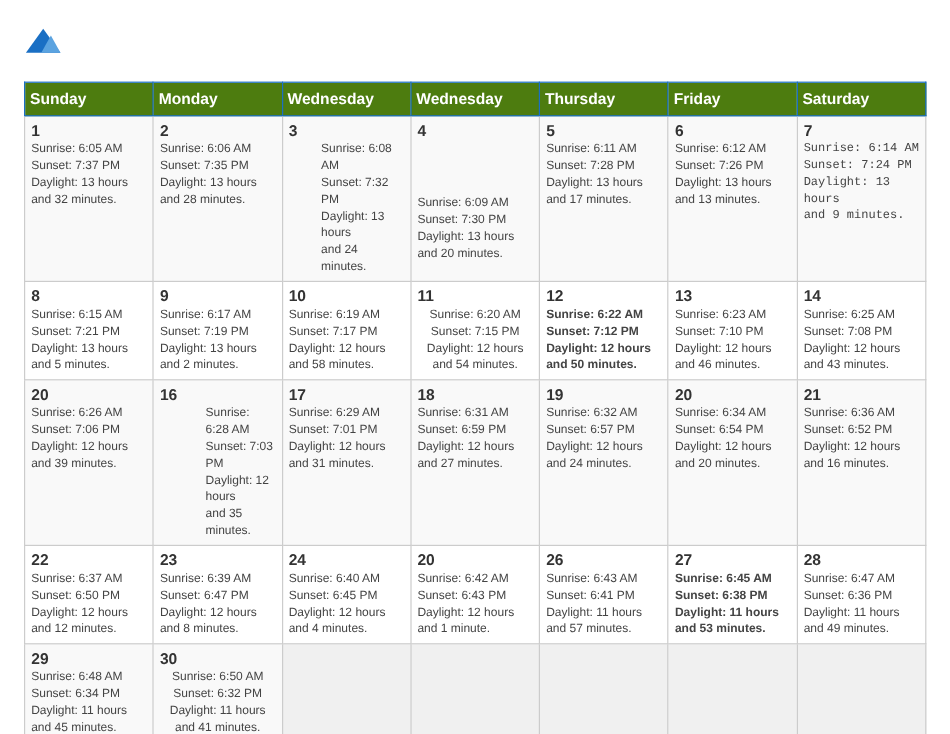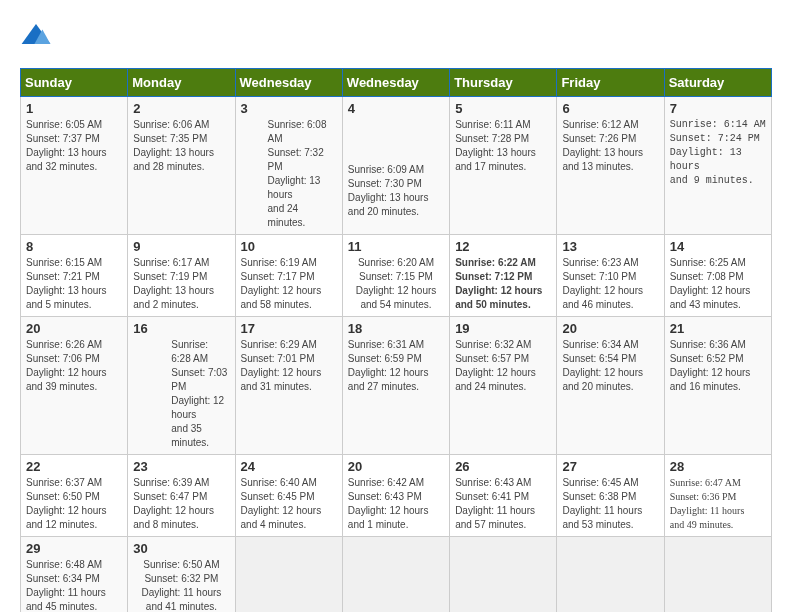--- a/index.html
+++ b/index.html
@@ -310,28 +310,28 @@
         </td>
         <td>
           <span class="day-num">26</span>
           <div class="day-detail" style="white-space: pre-line;">Sunrise: 6:43 AM
 Sunset: 6:41 PM
 Daylight: 11 hours
 and 57 minutes.</div>
         </td>
         <td>
           <span class="day-num">27</span>
-          <div class="day-detail" style="white-space: pre-line;">Sunrise: 6:45 AM
+          <div class="day-detail" style="white-space: pre-line; font-weight: bold;">Sunrise: 6:45 AM
 Sunset: 6:38 PM
 Daylight: 11 hours
 and 53 minutes.</div>
         </td>
         <td>
           <span class="day-num">28</span>
-          <div class="day-detail" style="white-space: pre-line; font-family: Liberation Serif, serif;">Sunrise: 6:47 AM
+          <div class="day-detail" style="white-space: pre-line;">Sunrise: 6:47 AM
 Sunset: 6:36 PM
 Daylight: 11 hours
 and 49 minutes.</div>
         </td>
       </tr>
       <tr>
         <td>
           <span class="day-num">29</span>
           <div class="day-detail" style="white-space: pre-line;">Sunrise: 6:48 AM
 Sunset: 6:34 PM

